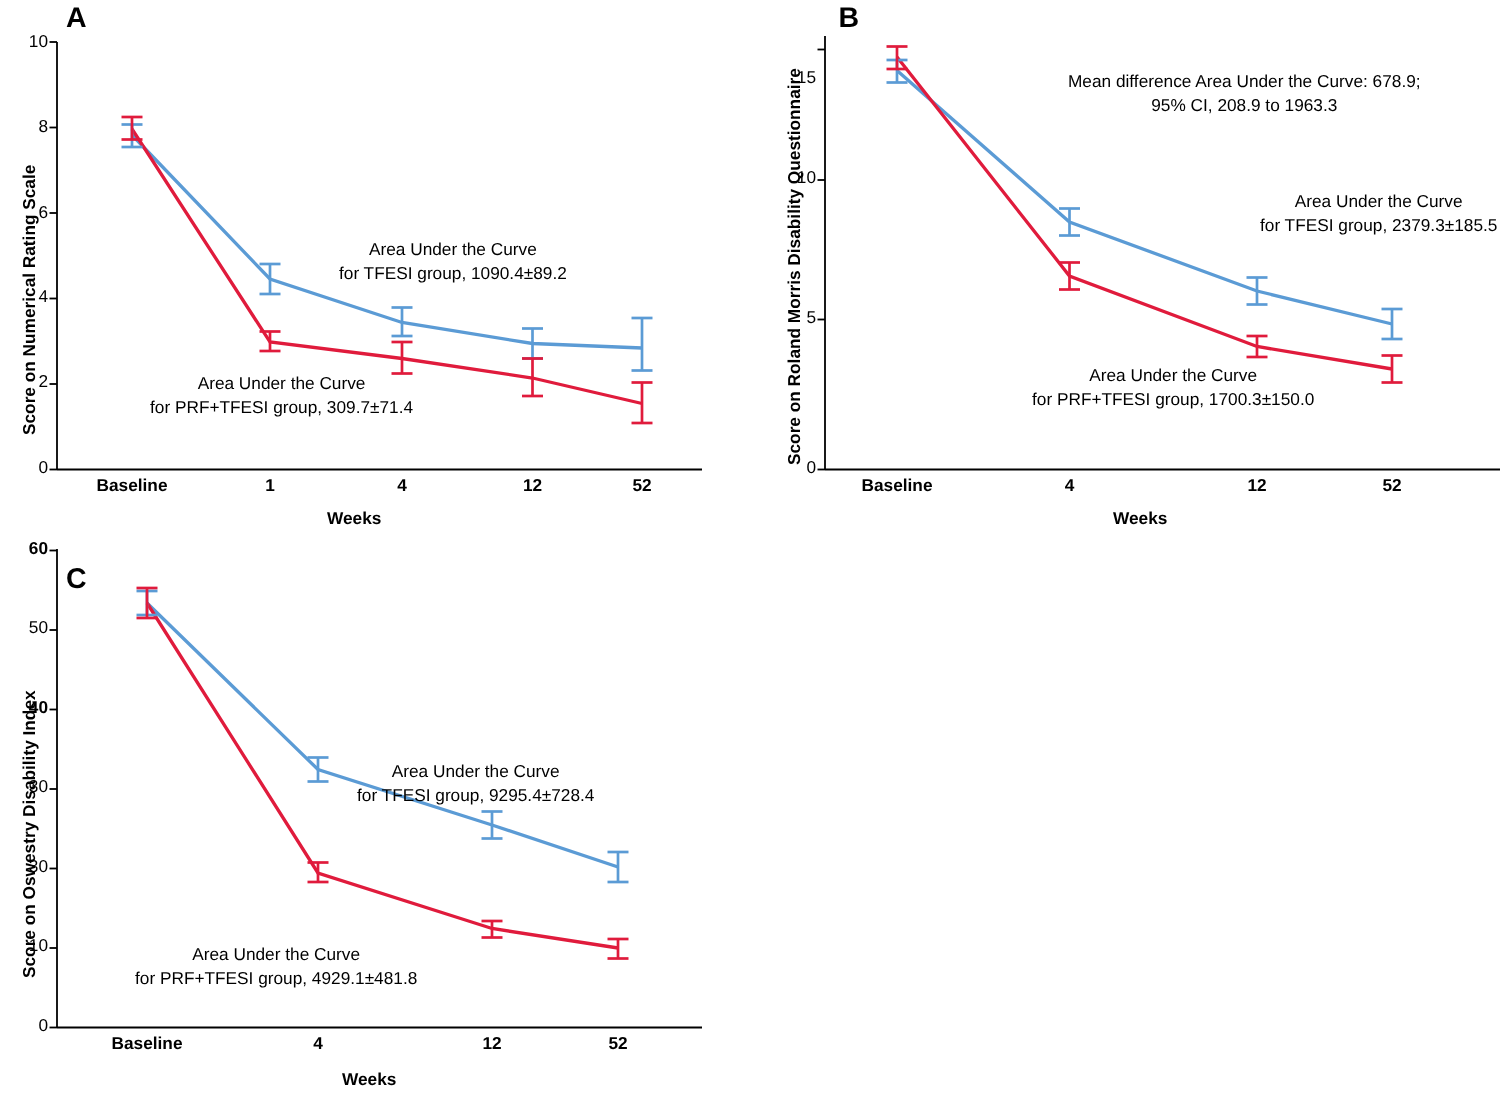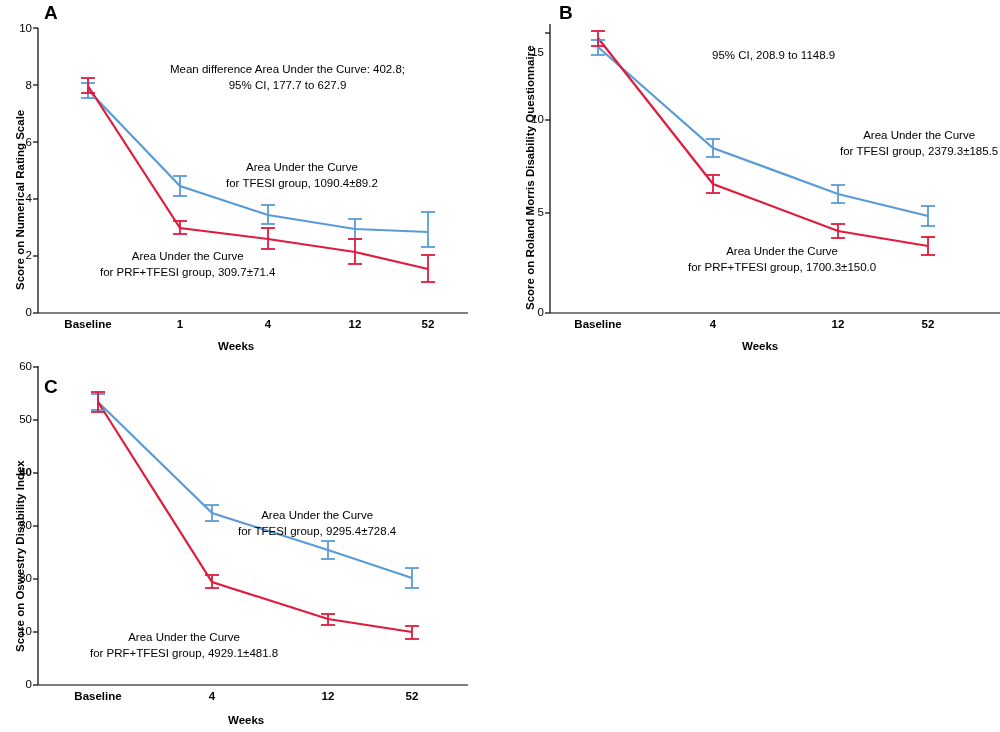--- a/index.html
+++ b/index.html
@@ -129,24 +129,20 @@
   </svg>
 
   <div class="tick-label-x" style="left:58px;top:318px;width:60px;">Baseline</div>
   <div class="tick-label-x" style="left:160px;top:318px;width:40px;">1</div>
   <div class="tick-label-x" style="left:248px;top:318px;width:40px;">4</div>
   <div class="tick-label-x" style="left:335px;top:318px;width:40px;">12</div>
   <div class="tick-label-x" style="left:408px;top:318px;width:40px;">52</div>
 
   <div class="xlabel" style="left:218px;top:340px;">Weeks</div>
 
-  <div class="annot" style="left:170px;top:62px;">
-    <div>Mean difference Area Under the Curve: 402.8;</div>
-    <div>95% CI, 177.7 to 627.9</div>
-  </div>
   <div class="annot" style="left:226px;top:160px;">
     <div>Area Under the Curve</div>
     <div>for TFESI group, 1090.4±89.2</div>
   </div>
   <div class="annot" style="left:100px;top:249px;">
     <div>Area Under the Curve</div>
     <div>for PRF+TFESI group, 309.7±71.4</div>
   </div>
 </div>
 
@@ -201,37 +197,38 @@
   </svg>
 
   <div class="tick-label-x" style="left:58px;top:318px;width:60px;">Baseline</div>
   <div class="tick-label-x" style="left:183px;top:318px;width:40px;">4</div>
   <div class="tick-label-x" style="left:308px;top:318px;width:40px;">12</div>
   <div class="tick-label-x" style="left:398px;top:318px;width:40px;">52</div>
 
   <div class="xlabel" style="left:232px;top:340px;">Weeks</div>
 
   <div class="annot" style="left:202px;top:48px;">
-    <div>95% CI, 208.9 to 1148.9</div>
+    <div>Mean difference Area Under the Curve: 678.9;</div>
+    <div>95% CI, 208.9 to 1963.3</div>
   </div>
   <div class="annot" style="left:330px;top:128px;">
     <div>Area Under the Curve</div>
     <div>for TFESI group, 2379.3±185.5</div>
   </div>
   <div class="annot" style="left:178px;top:244px;">
     <div>Area Under the Curve</div>
     <div>for PRF+TFESI group, 1700.3±150.0</div>
   </div>
 </div>
 
 <div class="panel" style="left:0;top:362px;width:500px;height:370px;">
   <div class="panel-letter" style="left:44px;top:14px;">C</div>
   <div class="ylabel" style="left:14px;top:290px;">Score on Oswestry Disability Index</div>
 
-  <div class="tick-label-y" style="left:12px;top:-2px;width:20px;">60</div>
+  <div class="tick-label-y" style="left:12px;top:-2px;width:20px;font-weight:bold;">60</div>
   <div class="tick-label-y" style="left:12px;top:51px;width:20px;">50</div>
   <div class="tick-label-y" style="left:12px;top:104px;width:20px;font-weight:bold;">40</div>
   <div class="tick-label-y" style="left:12px;top:157px;width:20px;">30</div>
   <div class="tick-label-y" style="left:12px;top:210px;width:20px;">30</div>
   <div class="tick-label-y" style="left:12px;top:263px;width:20px;">10</div>
   <div class="tick-label-y" style="left:12px;top:316px;width:20px;">0</div>
 
   <svg width="500" height="370" style="position:absolute;left:0;top:0;">
     <line x1="38" y1="4" x2="38" y2="323" stroke="#000" stroke-width="1.2"></line>
     <line x1="38" y1="323" x2="468" y2="323" stroke="#000" stroke-width="1.2"></line>

